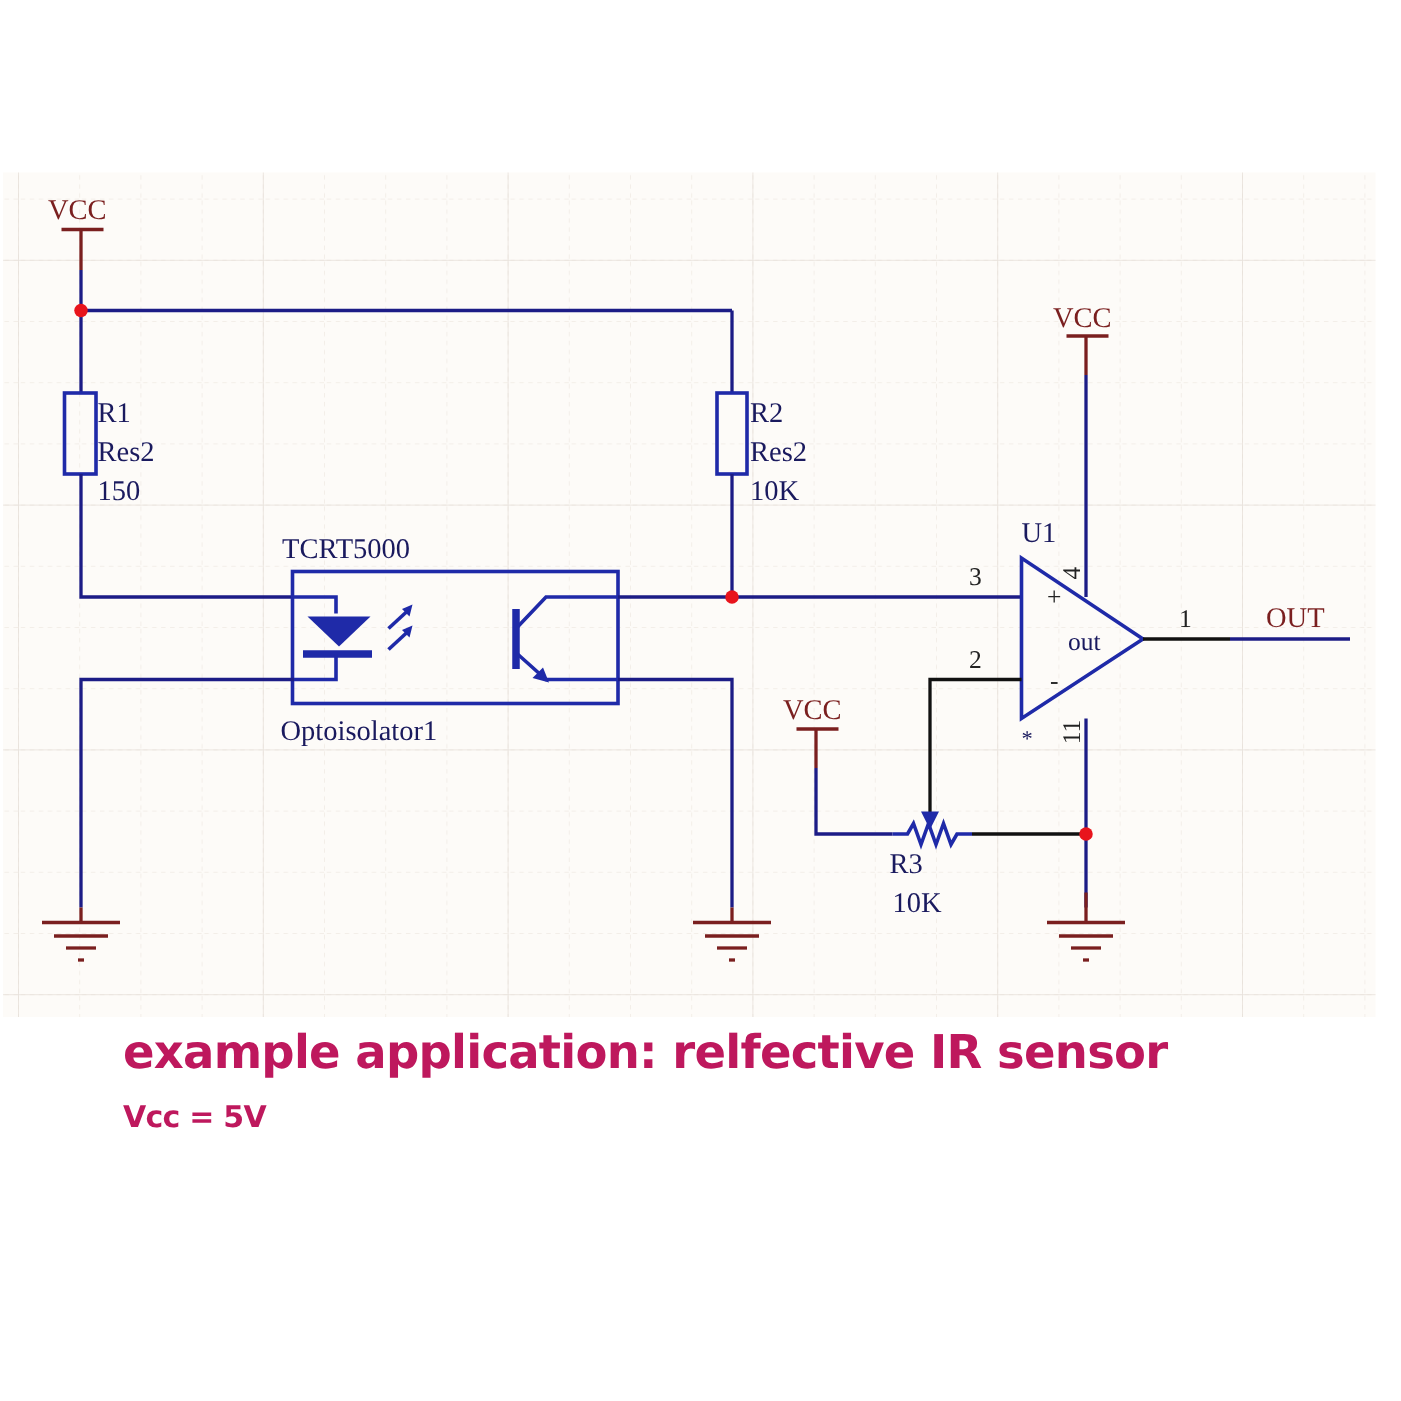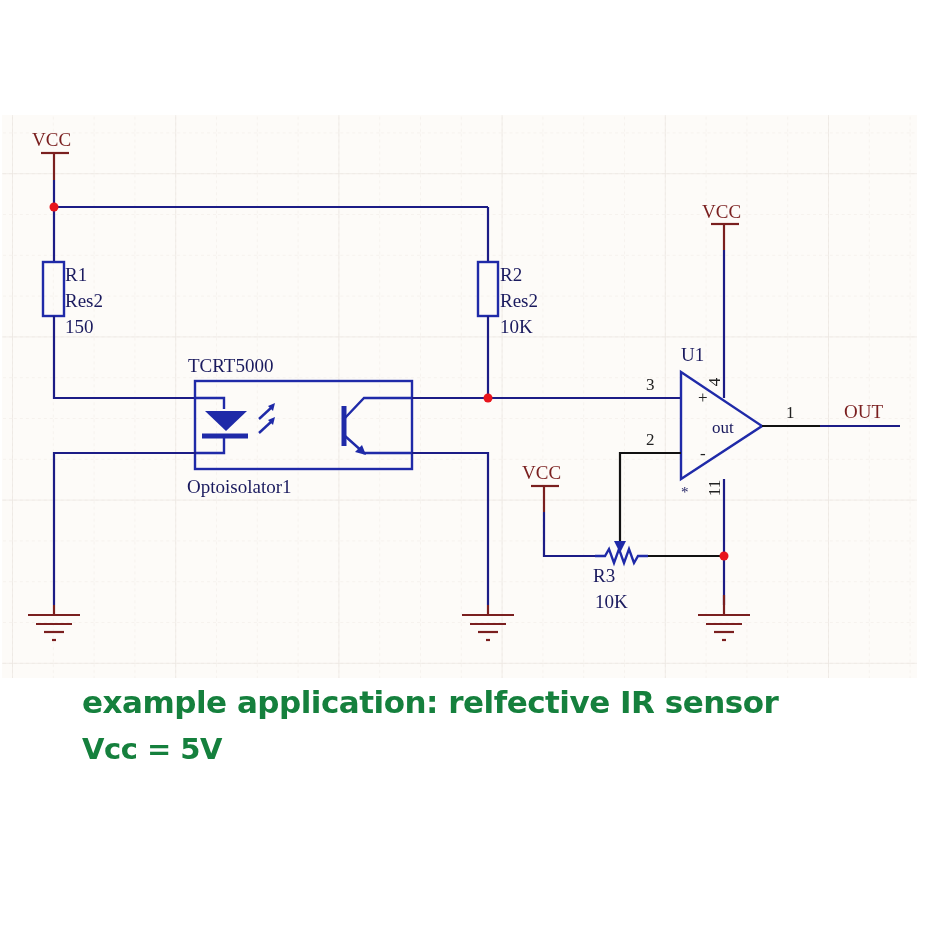--- a/index.html
+++ b/index.html
@@ -6,23 +6,23 @@
   body { width: 934px; height: 934px; position: relative; overflow: hidden; }
   #schematic { position: absolute; left: 0; top: 0; }
   .lbl { font-family: "Liberation Serif", "DejaVu Serif", serif; font-size: 19px; fill: #1a1a5e; }
   .lbl-pwr { font-family: "Liberation Serif", "DejaVu Serif", serif; font-size: 19px; fill: #7a1f1f; }
   .pin { font-family: "Liberation Serif", "DejaVu Serif", serif; font-size: 17px; fill: #222; }
   .wire { stroke: #1c1c86; stroke-width: 2.2; fill: none; }
   .wire-k { stroke: #111; stroke-width: 2.2; fill: none; }
   .pwr { stroke: #7a1f1f; stroke-width: 2.2; fill: none; }
   .comp { stroke: #1f2aa8; stroke-width: 2.4; fill: none; }
   .junction { fill: #e8141c; }
-  .caption { position: absolute; left: 82px; font-family: "DejaVu Sans", "Liberation Sans", sans-serif; font-weight: bold; color: #15803d; letter-spacing: -0.5px; }
+  .caption { position: absolute; left: 82px; font-family: "DejaVu Sans", "Liberation Sans", sans-serif; font-weight: bold; color: #be185d; letter-spacing: -0.5px; }
   #cap1 { top: 684px; font-size: 31px; }
-  #cap2 { top: 732px; font-size: 29px; }
+  #cap2 { top: 732px; font-size: 20px; }
 </style>
 </head>
 <body>
 
 <svg id="schematic" width="934" height="934" viewBox="0 0 934 934">
   <defs>
     <pattern id="gridMinor" width="40.8" height="40.8" patternUnits="userSpaceOnUse" x="12" y="10">
       <path d="M 40.8 0 L 0 0 0 40.8" fill="none" stroke="#efeae4" stroke-width="1" stroke-dasharray="3,3"></path>
     </pattern>
     <pattern id="gridMajor" width="163.2" height="163.2" patternUnits="userSpaceOnUse" x="12" y="10">

